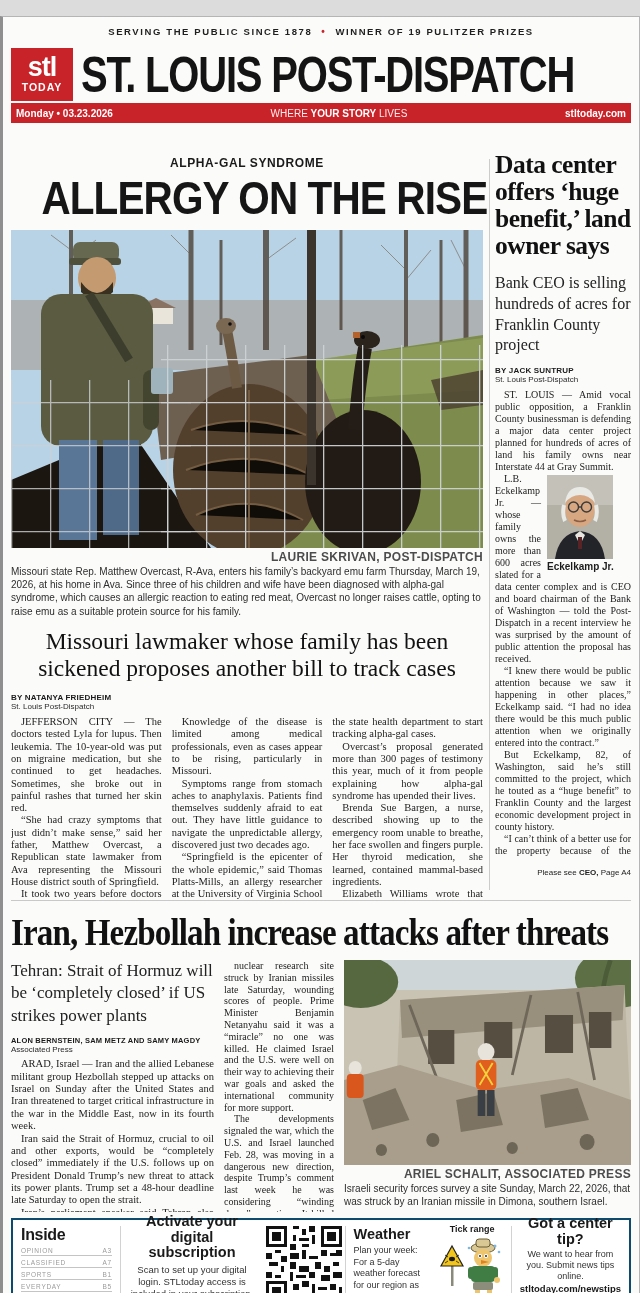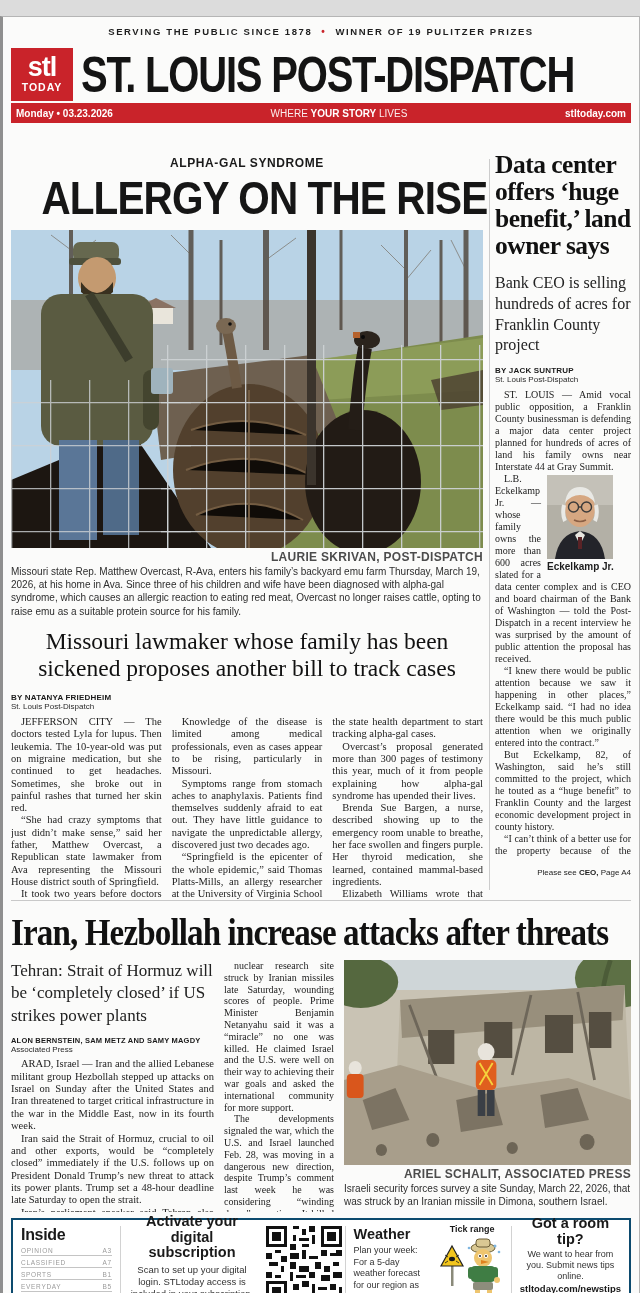--- a/index.html
+++ b/index.html
@@ -457,21 +457,21 @@
           <rect x="50" y="62" width="9" height="4" rx="2" fill="#c23b30"></rect>
         <g fill="#7fb6e0">
             <circle cx="60" cy="12" r="1.5"></circle>
             <circle cx="64" cy="18" r="1.3"></circle>
             <circle cx="34" cy="14" r="1.3"></circle>
           </g>
       </svg>
     </div>
     <div class="frule"></div>
     <div class="fcell f-tip">
-      <div class="t">Got a room tip?</div>
+      <div class="t">Got a center tip?</div>
       <div class="b">We want to hear from you. Submit news tips online.</div>
       <div class="lk">stltoday.com/newstips</div>
       <div class="vol">Vol. 148, No. 82 ©2026</div>
       <div class="ed">1 M</div>
     </div>
   </div>
 
 </div>
 
 </body></html>

